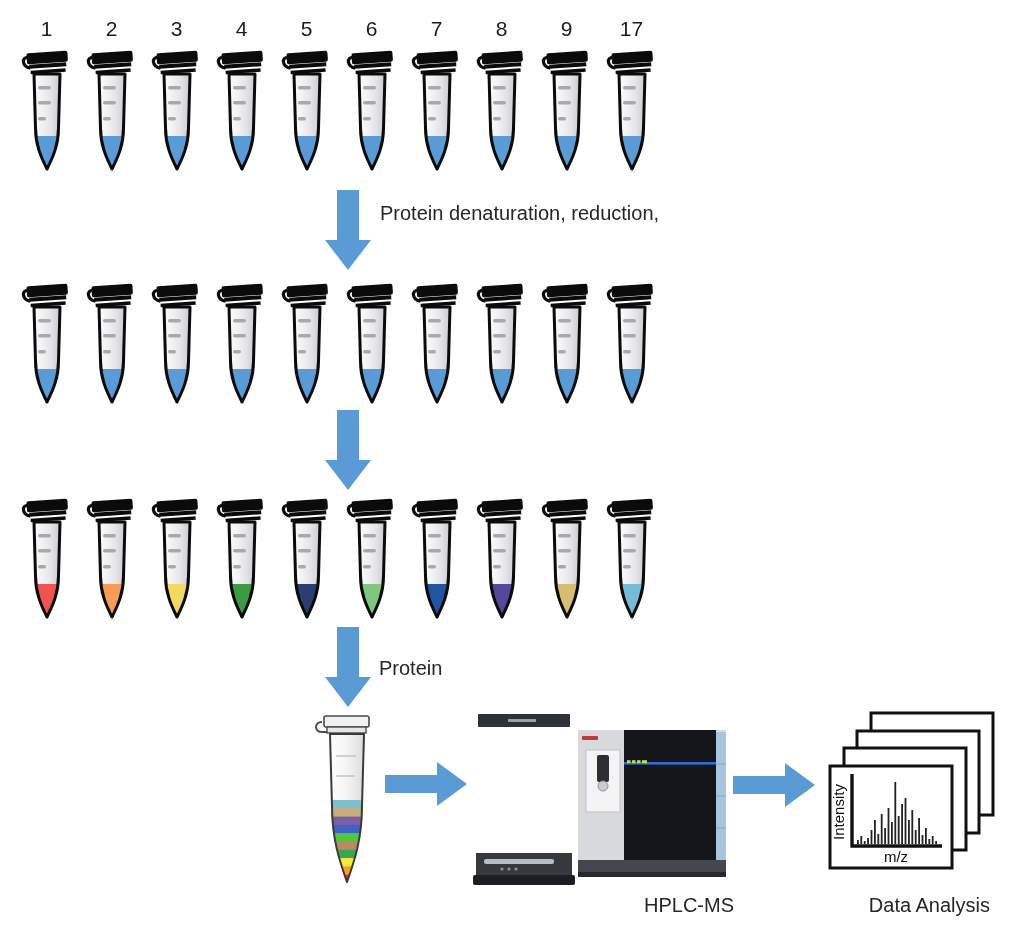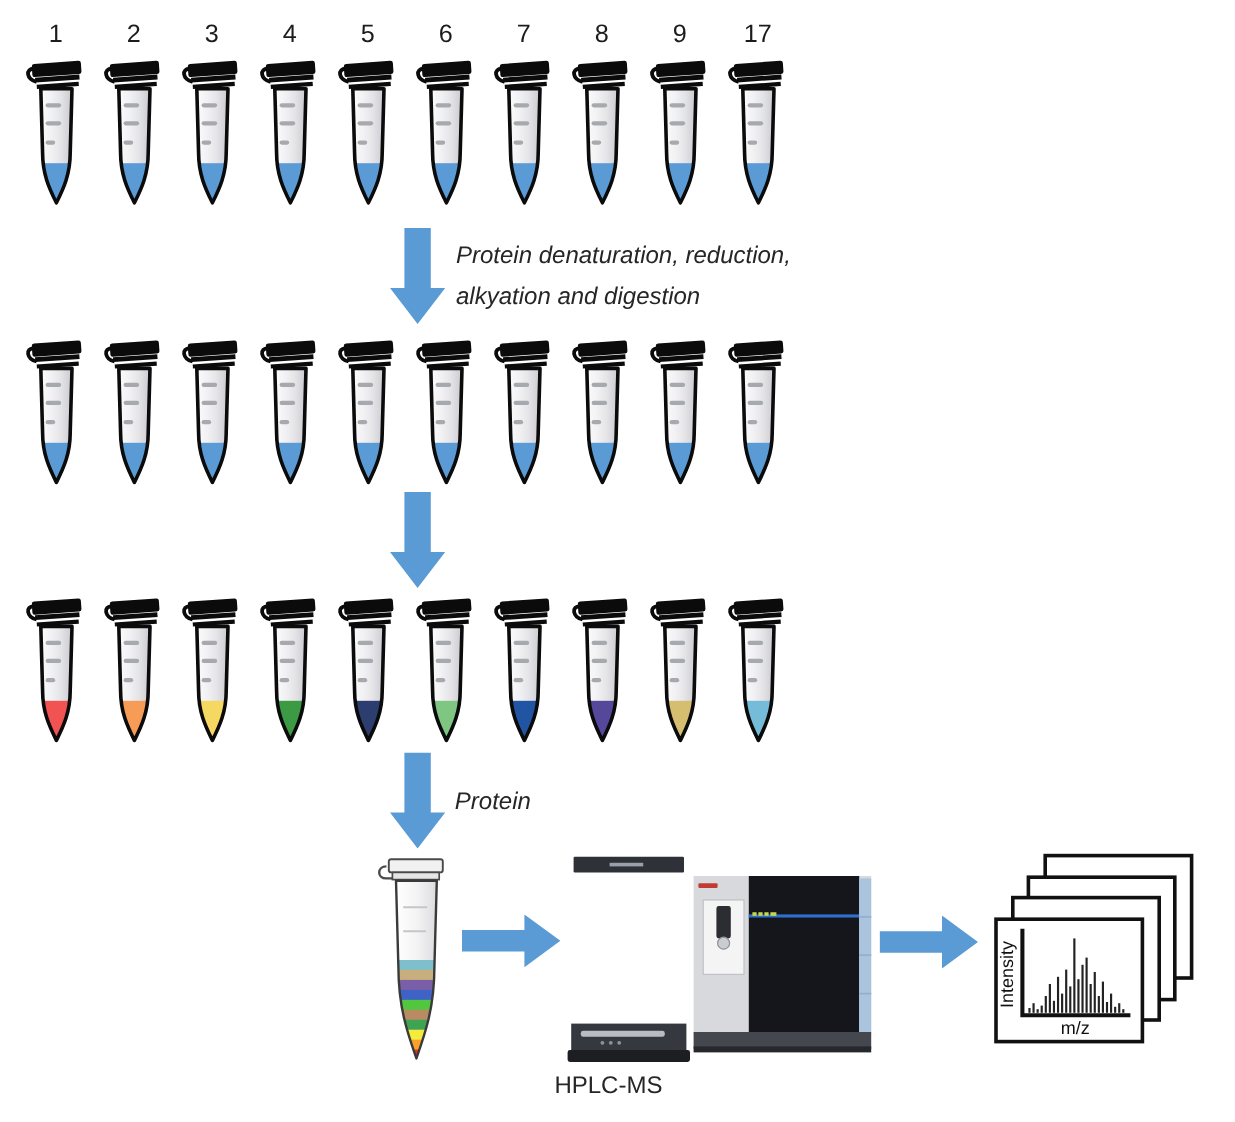--- a/index.html
+++ b/index.html
@@ -4,22 +4,22 @@
 <style>
   html,body{margin:0;padding:0;background:#ffffff;}
   #canvas{
     position:relative;width:1029px;height:935px;background:#ffffff;overflow:hidden;
     font-family:"Liberation Sans","DejaVu Sans",sans-serif;color:#262626;
   }
   .tube-row{position:absolute;left:20px;display:flex;gap:12px;}
   .tube-slot{width:53px;display:flex;flex-direction:column;align-items:center;}
   .tube-number{height:34px;line-height:30px;font-size:21px;color:#1c1c1c;text-align:center;}
   .arrow{position:absolute;}
-  .step-label{position:absolute;font-size:20px;line-height:34px;color:#262626;white-space:nowrap;font-style:italic;}
-  .bottom-label{position:absolute;font-size:20px;color:#262626;text-align:left;}
+  .step-label{position:absolute;font-size:20px;line-height:34px;color:#262626;white-space:nowrap;}
+  .bottom-label{position:absolute;font-size:20px;color:#262626;text-align:right;}
   svg{display:block;}
 </style>
 </head>
 <body>
 
 <div id="canvas">
 
   <div class="tube-row" id="tube-row-0" style="top:14px">
       <div class="tube-slot">
         <div class="tube-number">1</div>
@@ -303,21 +303,20 @@
       </div>
     </div>
 
   <div class="arrow" style="left:325px;top:190px">
     <svg width="46" height="80" viewBox="0 0 46 80">
       <polygon class="arrow-shape" points="12,0 34,0 34,50 46,50 23,80 0,50 12,50" fill="#5B9BD5"></polygon>
     </svg>
   </div>
   <div class="step-label" style="left:380px;top:196px">
     <div>Protein denaturation, reduction,</div>
-    <div>alkyation and digestion</div>
   </div>
 
   <div class="tube-row" id="tube-row-1" style="top:281px">
       <div class="tube-slot">
         <svg width="53" height="128" viewBox="0 0 53 128">
     <defs>
       <linearGradient id="gclip1_0" x1="0" y1="0" x2="1" y2="0">
         <stop offset="0" stop-color="#fbfbfc"></stop>
               <stop offset="0.35" stop-color="#f1f1f3"></stop>
         <stop offset="0.65" stop-color="#e4e4e8"></stop>
@@ -991,14 +990,15 @@
             <rect x="101.8" width="1.8" y="70" height="8" fill="#222"></rect>
             <rect x="105.2" width="1.8" y="75" height="3" fill="#222"></rect>
           </g>
         <text x="-46" y="14" transform="rotate(-90)" font-size="15" fill="#111" text-anchor="middle">Intensity</text>
         <text x="66" y="96" font-size="15" fill="#111" text-anchor="middle">m/z</text>
       </g>
     </svg>
   </div>
 
   <div class="bottom-label" style="left:462px;width:272px;top:894px">HPLC-MS</div>
+  <div class="bottom-label" style="left:795px;width:195px;top:894px">Data Analysis</div>
 
 </div>
 
 </body></html>

